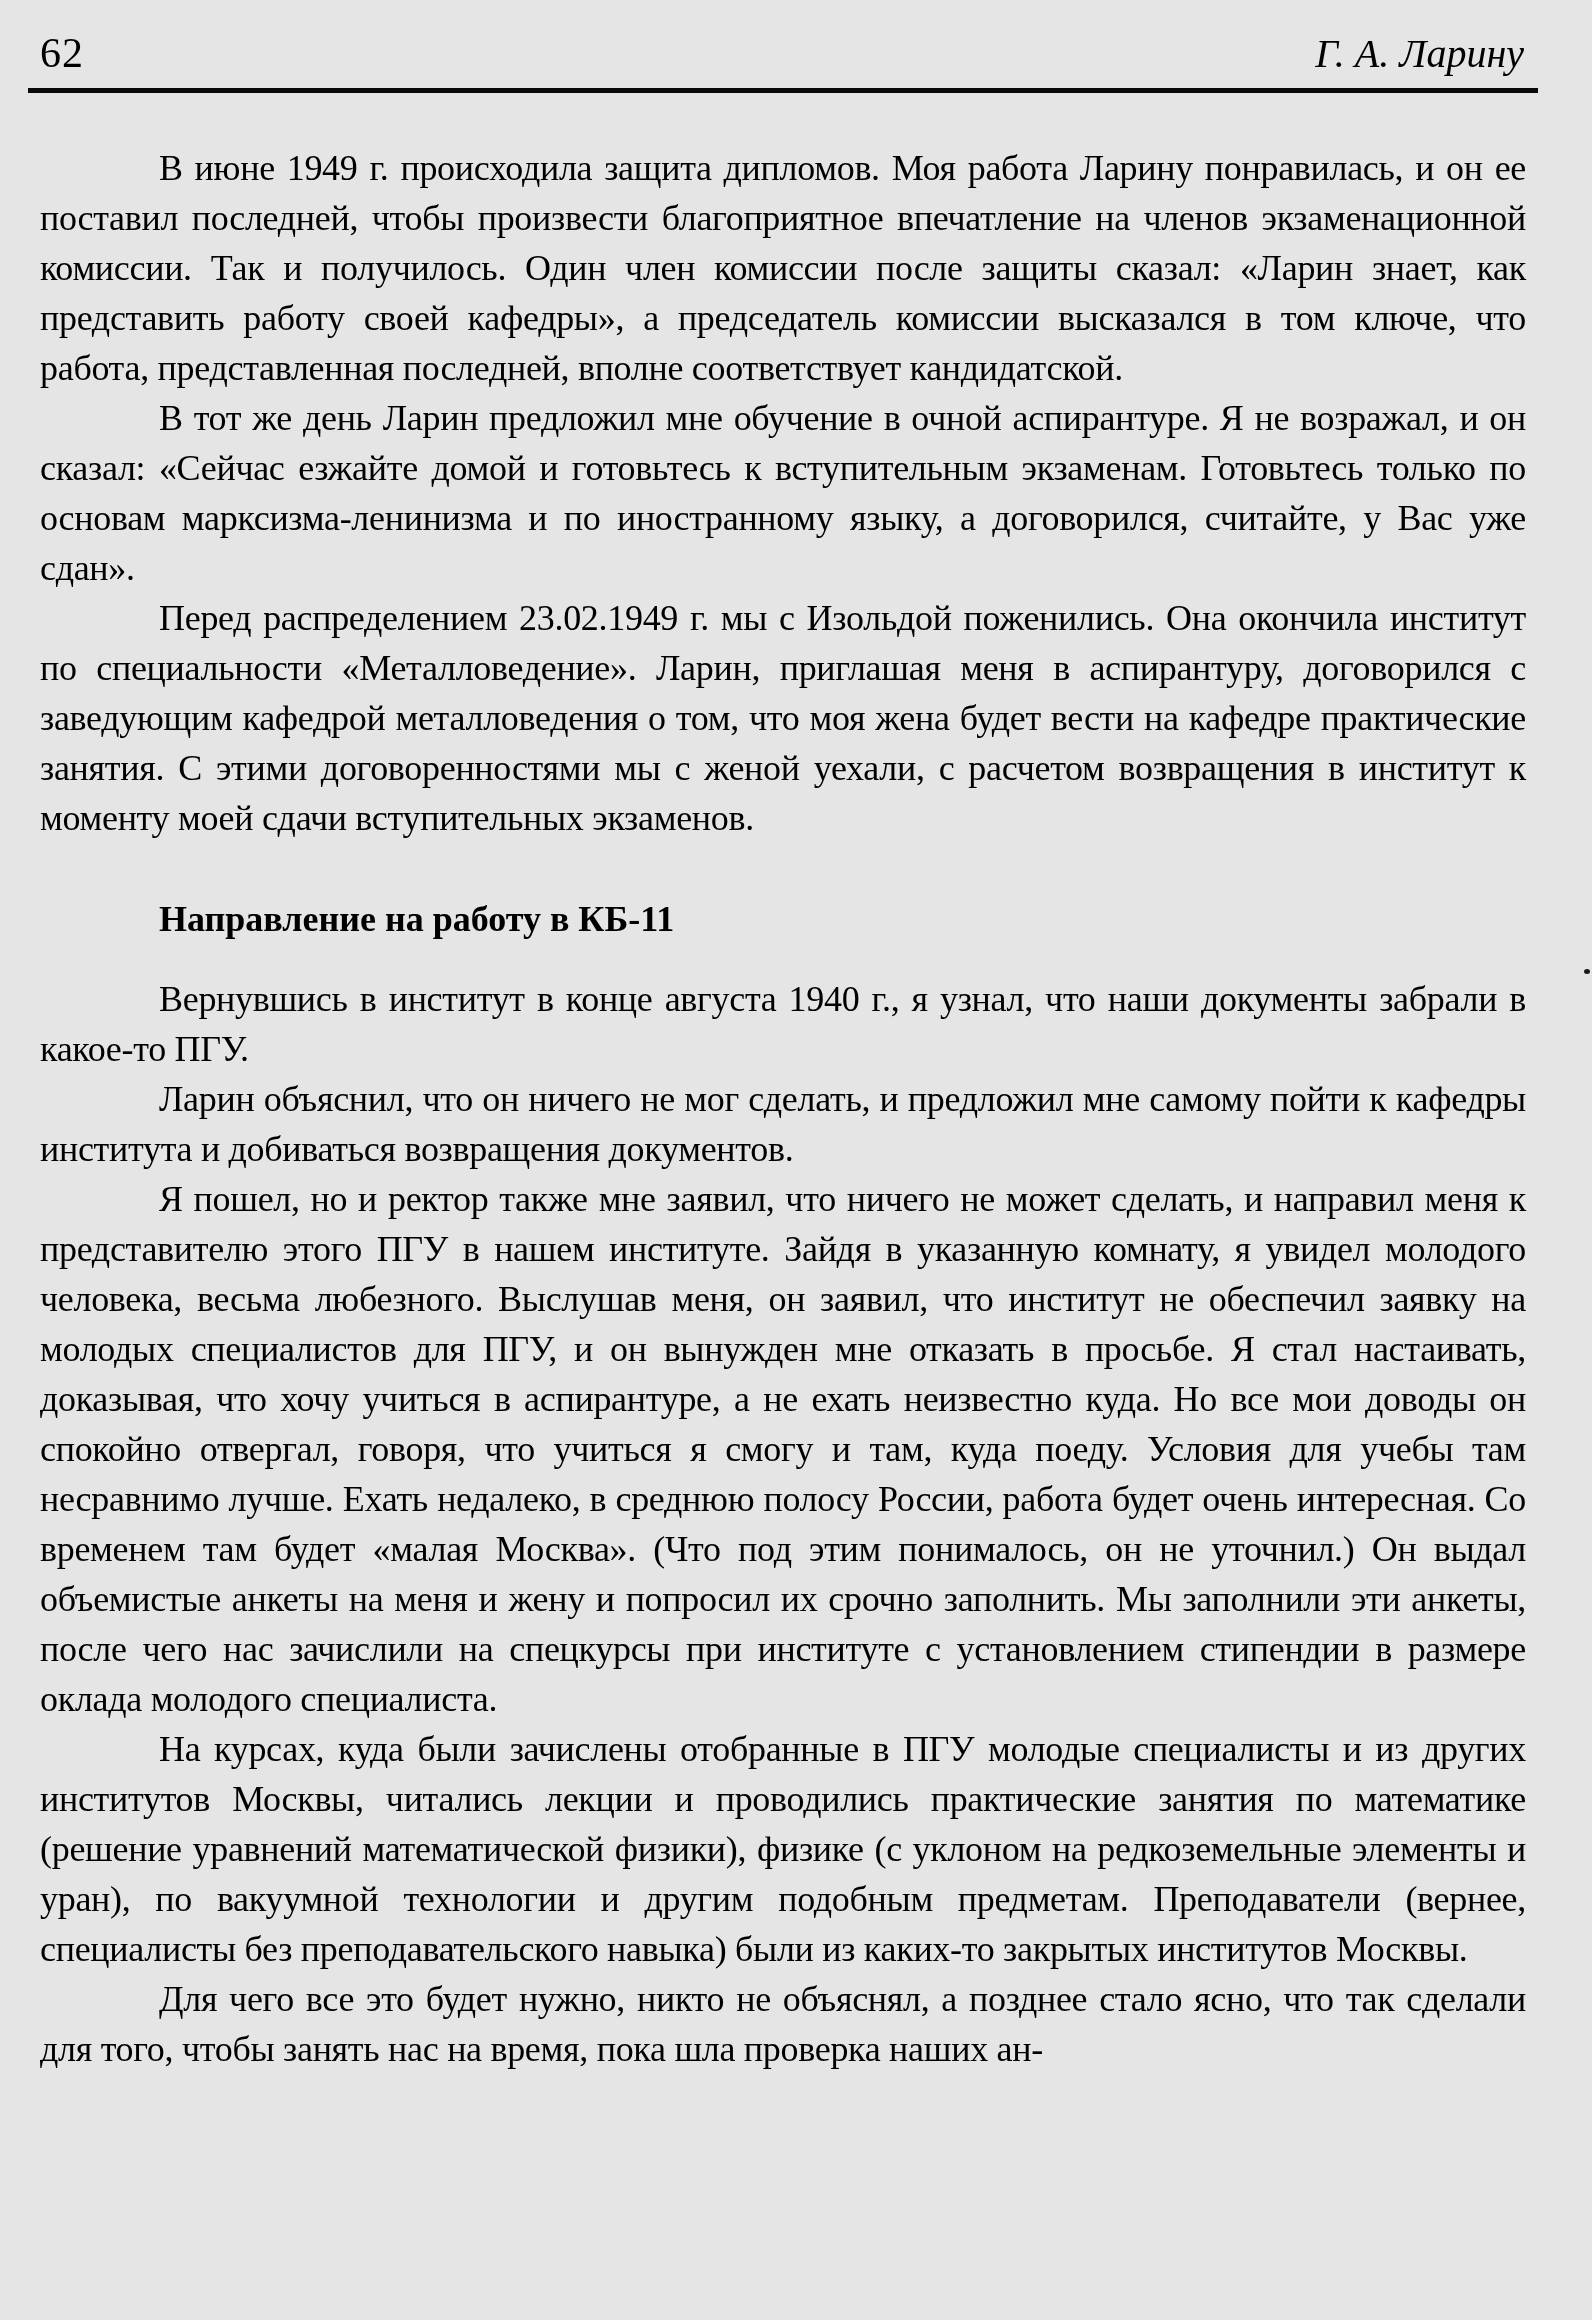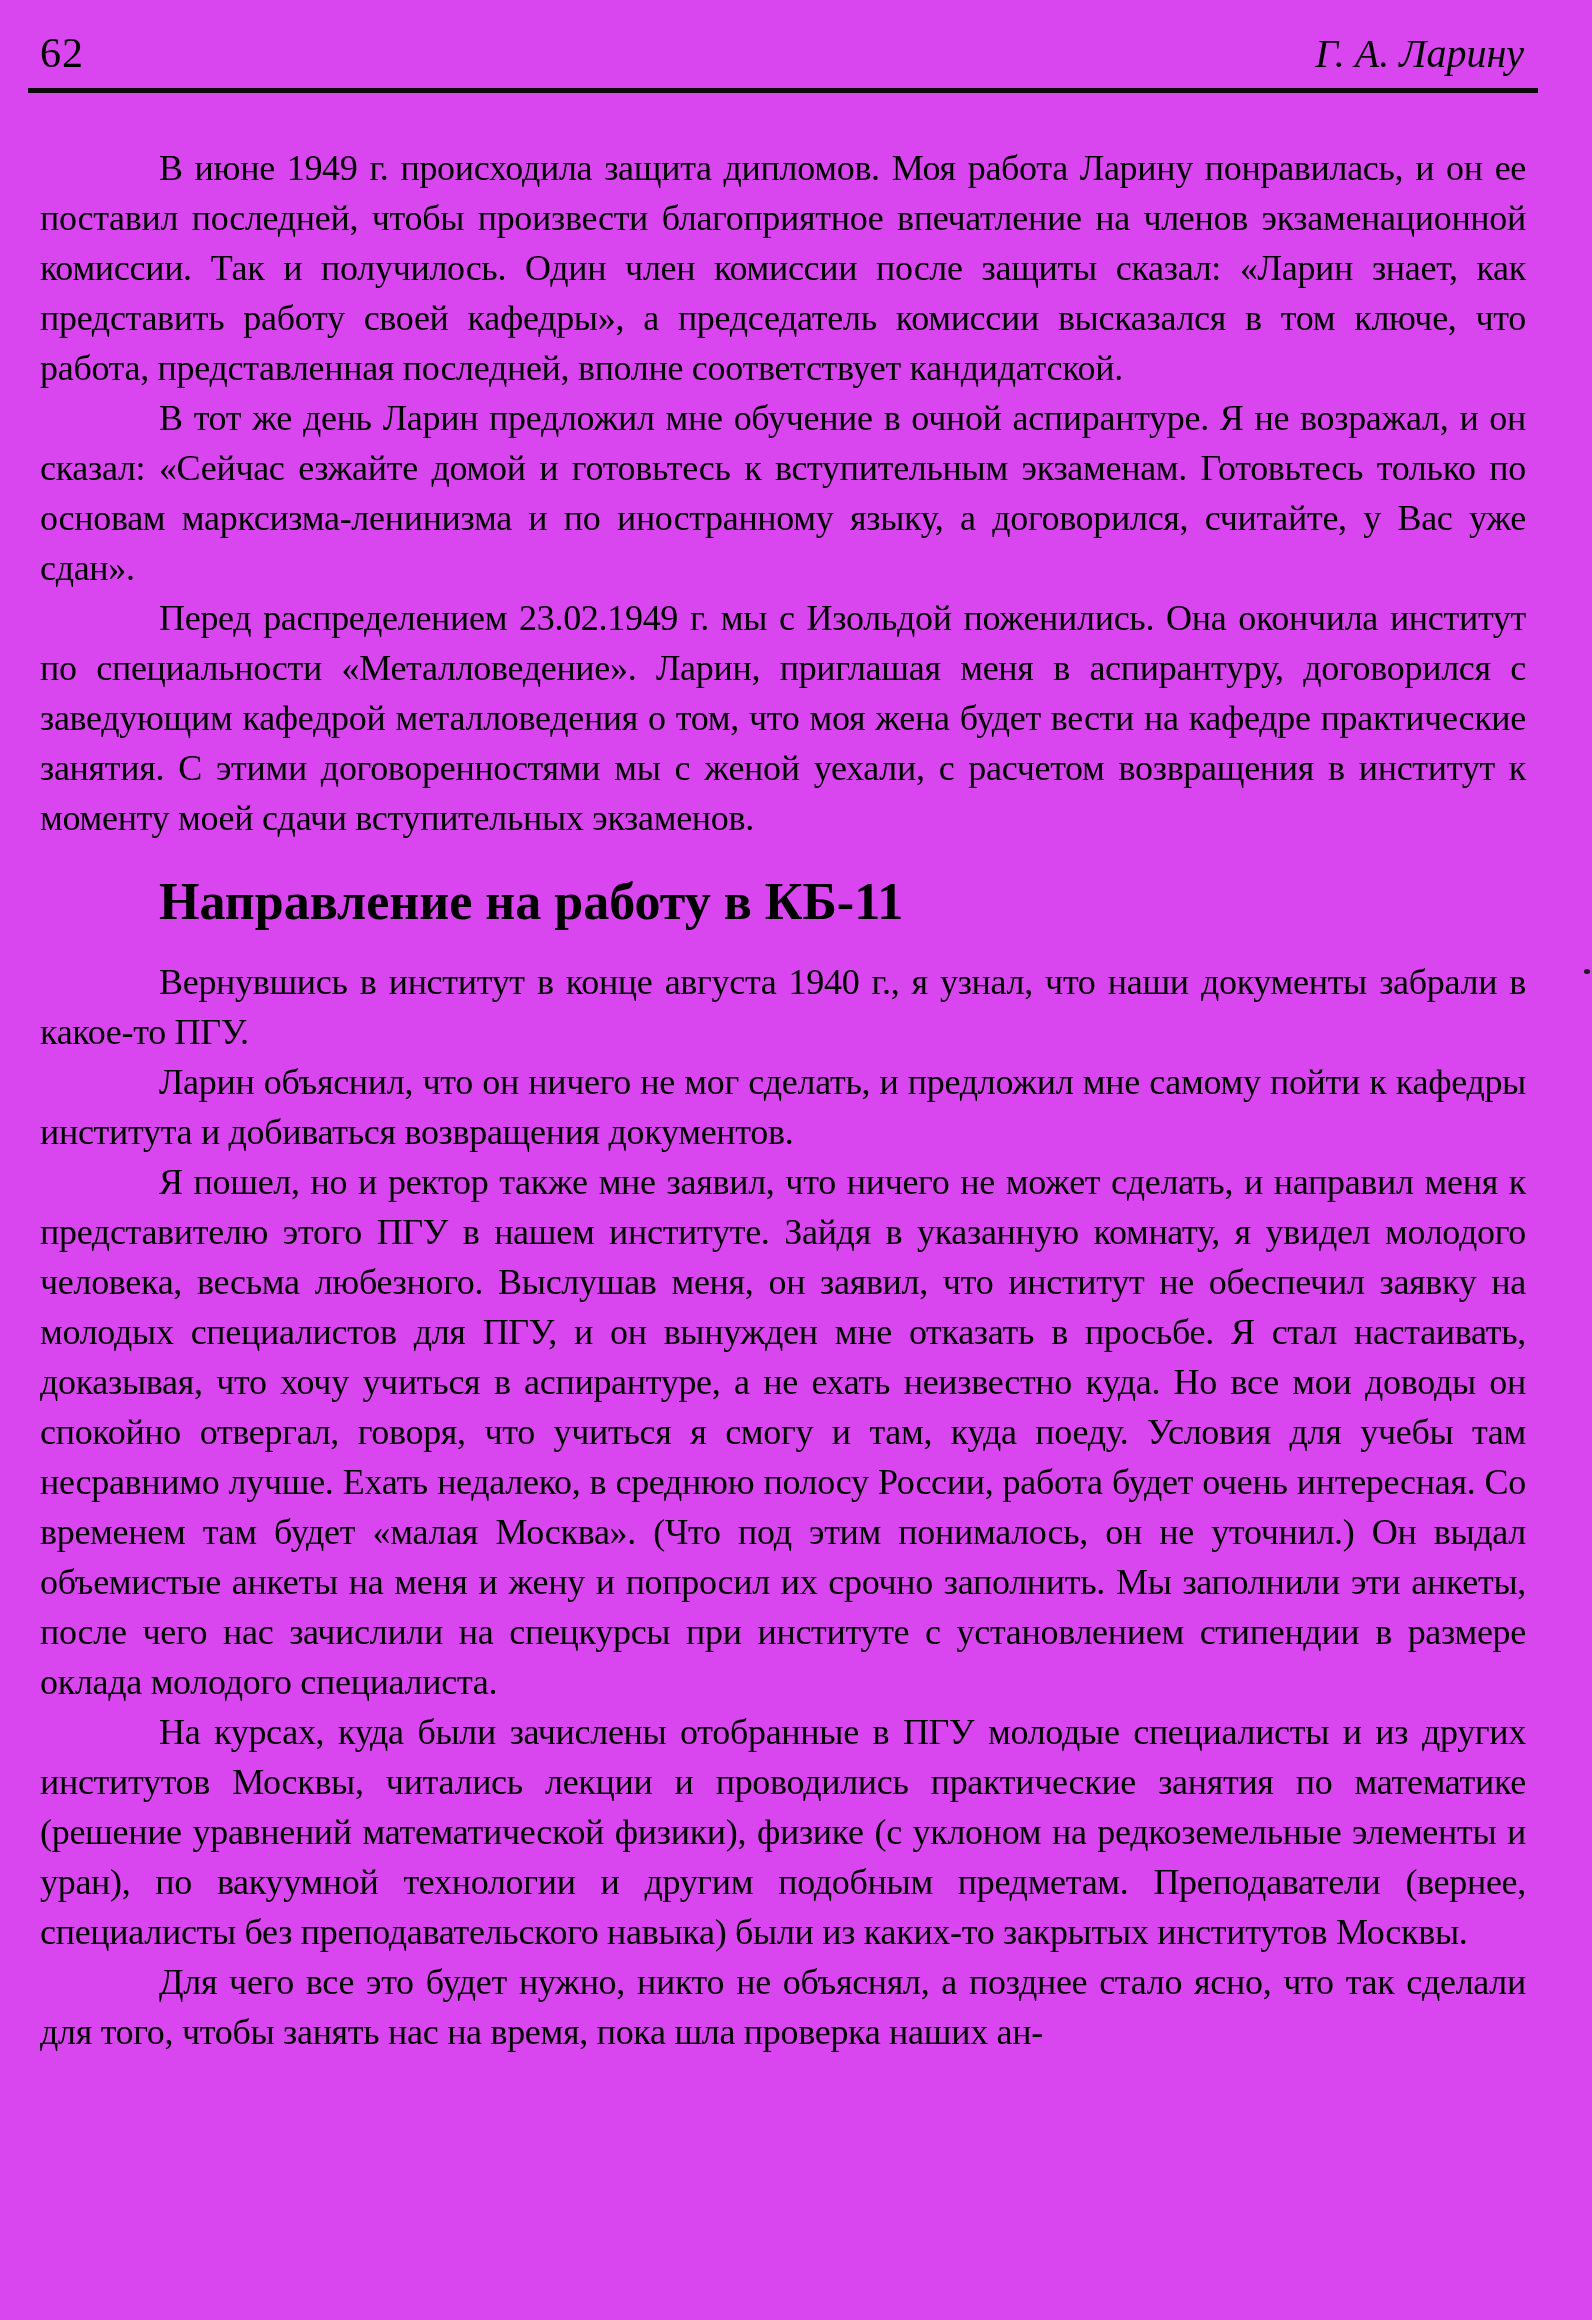--- a/index.html
+++ b/index.html
@@ -4,21 +4,21 @@
 <style>
   html, body {
     margin: 0;
     padding: 0;
     background: #ffffff;
   }
   .page {
     position: relative;
     width: 1592px;
     height: 2320px;
-    background: #d946ef;
+    background: #e5e5e5;
     color: #000000;
     font-family: "Liberation Serif", "DejaVu Serif", serif;
     overflow: hidden;
     box-sizing: border-box;
     padding: 26px 66px 0 40px;
   }
   .page-header {
     display: flex;
     justify-content: space-between;
     align-items: flex-end;
@@ -47,22 +47,22 @@
     text-align: justify;
   }
   .para {
     margin: 0;
     font-size: 36px;
     line-height: 50px;
     text-indent: 119px;
     letter-spacing: -0.3px;
   }
   .section-heading {
-    margin: 34px 0 30px 119px;
-    font-size: 52px;
+    margin: 51px 0 30px 119px;
+    font-size: 36px;
     line-height: 50px;
     font-weight: bold;
     text-align: left;
   }
   .scan-speck {
     position: absolute;
     right: 2px;
     top: 969px;
     width: 6px;
     height: 5px;

